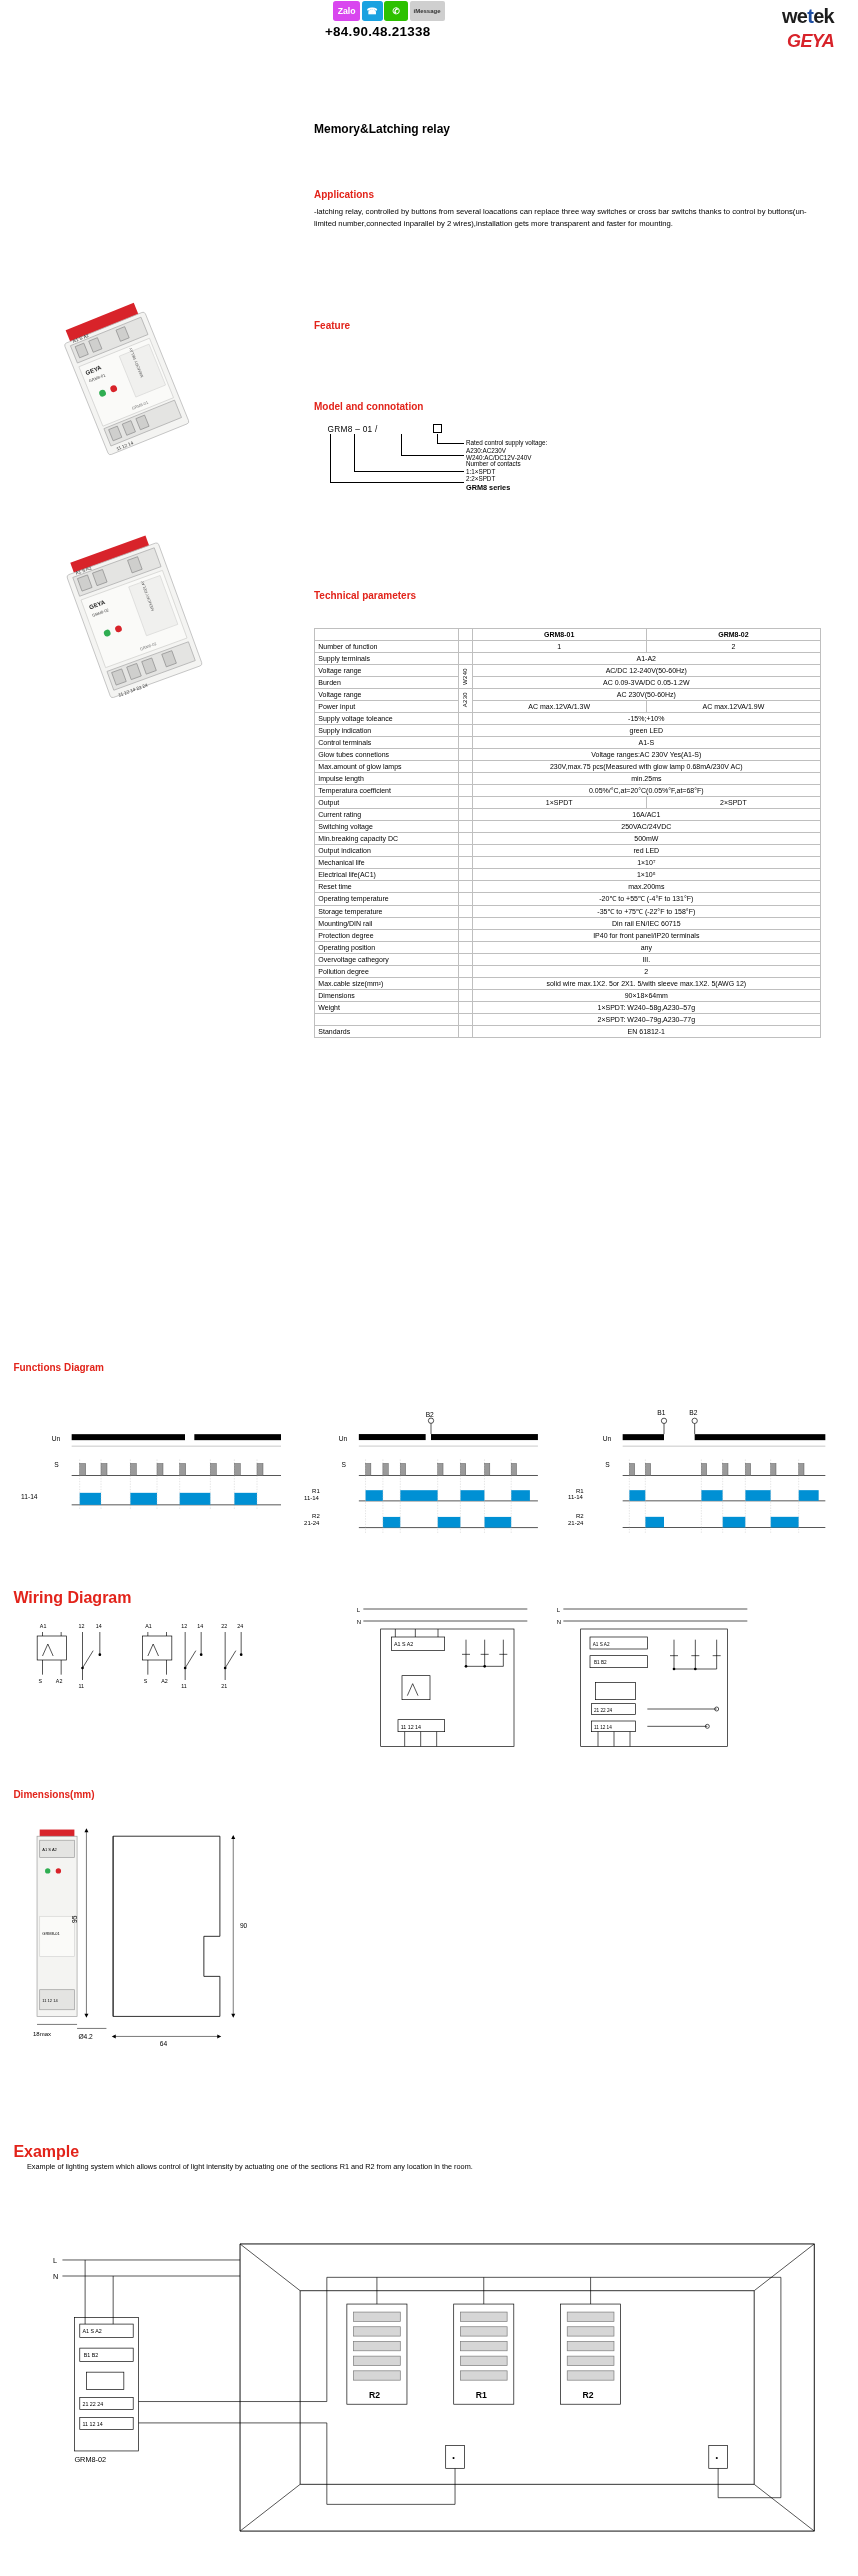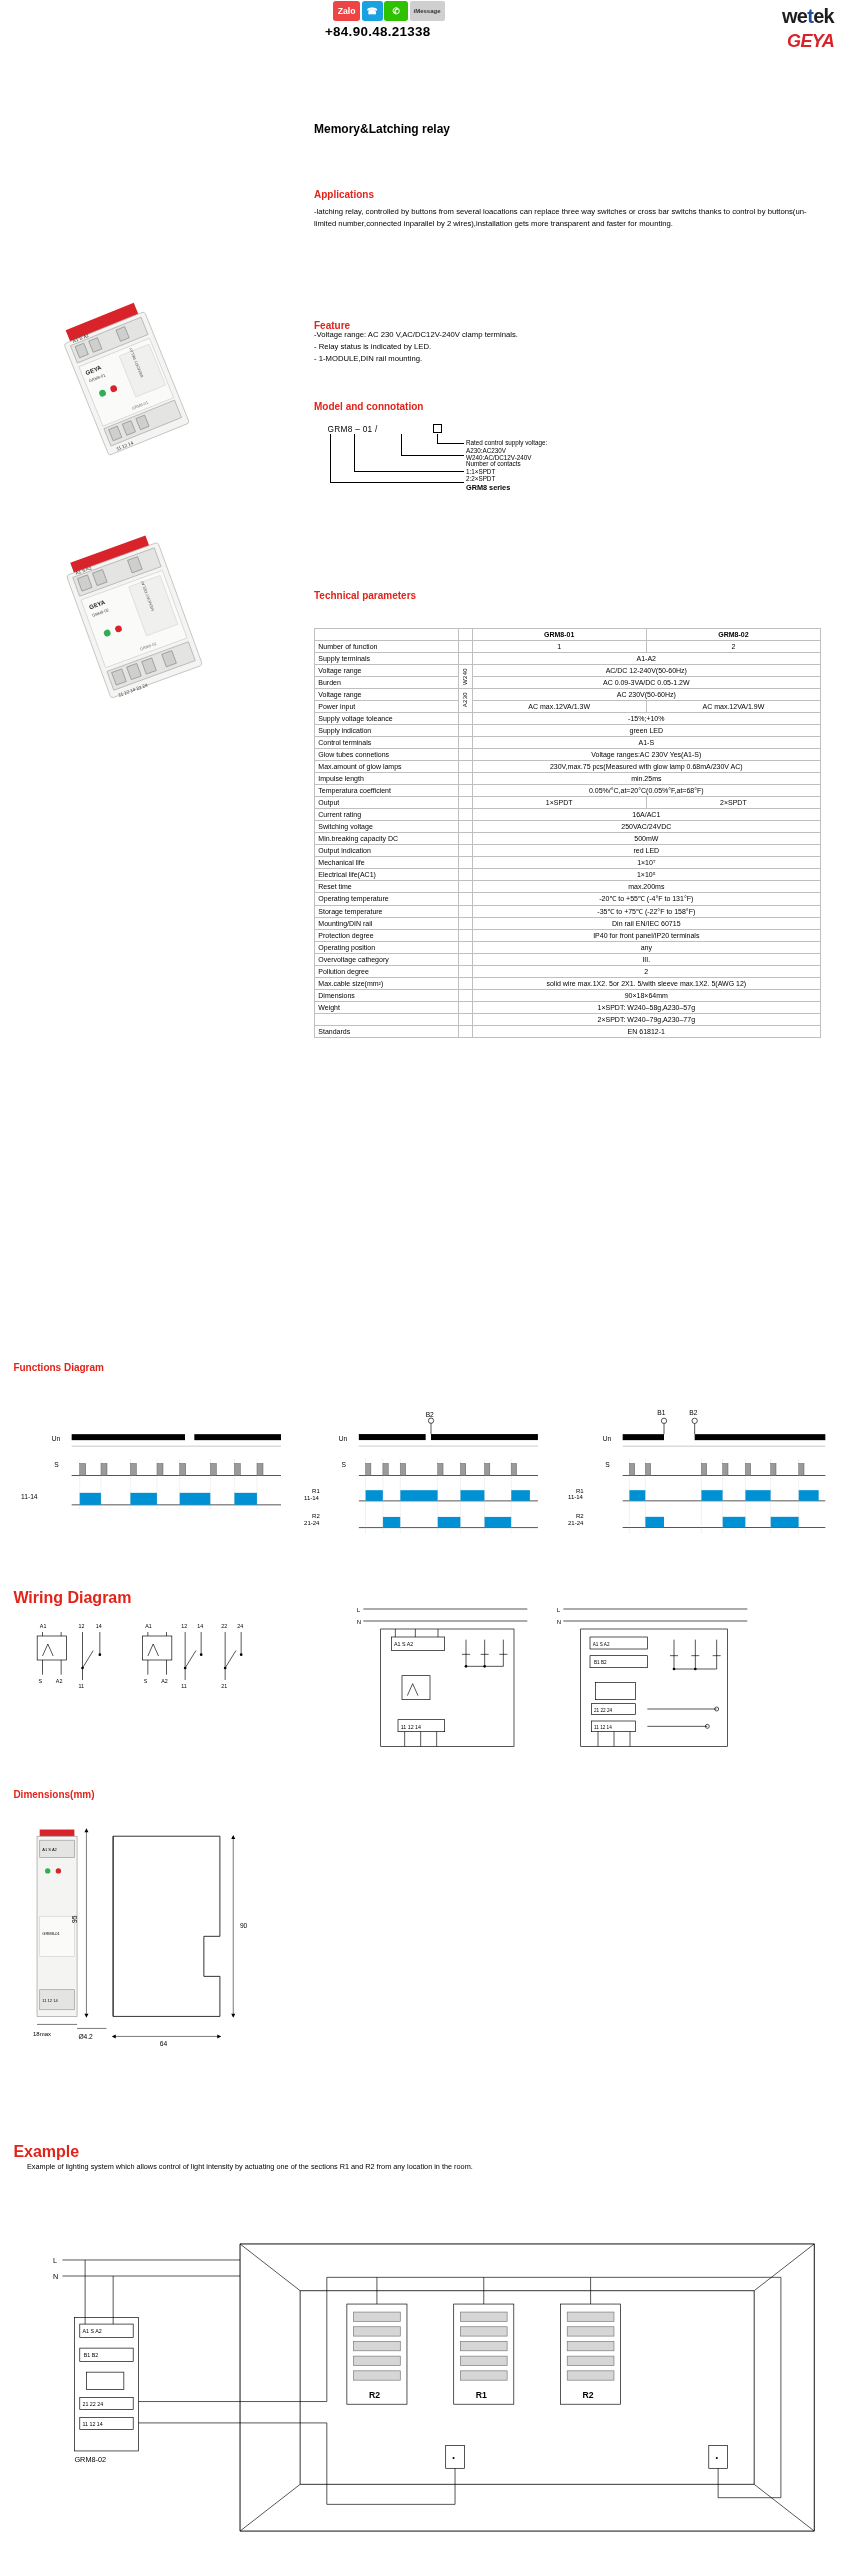--- a/index.html
+++ b/index.html
@@ -12,21 +12,21 @@
     color: #000000;
     position: relative;
     overflow: hidden;
   }
   .page { position: relative; width:859px; height:2576px; }
 
   
   .topbar { position:absolute; left:0; top:0; width:859px; height:80px; }
   .badges { position:absolute; left:333px; top:1.3px; display:flex; gap:1.3px; align-items:center; }
   .badge { height:20px; border-radius:2.7px; display:flex; align-items:center; padding:0 4.7px; color:#fff; font-size:8.7px; font-weight:bold; }
-  .badge-zalo { background:#ef4444; }
+  .badge-zalo { background:#d946ef; }
   .badge-phone { background:#1aa2e0; width:21.4px; justify-content:center; }
   .badge-wechat { background:#2dc100; width:24px; justify-content:center; }
   .badge-msg { background:#cfcfcf; color:#333; font-size:6px; padding:0 4px; border-radius:2px; }
   .phone-number { position:absolute; left:325px; top:24px; font-size:13.4px; font-weight:bold; letter-spacing:0.3px;text-align:right; }
   .brand-wetek { position:absolute; right:25px; top:5.3px; font-size:20px; font-weight:bold; letter-spacing:-0.7px; color:#1d1d1d; }
   .brand-wetek .t { color:#1f4fa3; }
   .brand-geya { position:absolute; right:25px; top:31px; font-size:18px; font-weight:bold; color:#d8232a; font-style:italic; letter-spacing:-0.7px; }
 
   
   .doc-title { position:absolute; left:314px; top:122px; font-size:12px; font-weight:bold; }
@@ -95,25 +95,20 @@
     <div class="brand-wetek">we<span class="t">t</span>ek</div>
     <div class="brand-geya">GEYA</div>
   </div>
 
   <div class="doc-title">Memory&amp;Latching relay</div>
 
   <div class="sec-applications red-head">Applications</div>
   <div class="applications-text">-latching relay, controlled by buttons from several loacations can replace three way switches or cross bar switchs thanks to control by buttons(un-limited number,connected inparallel by 2 wires),installation gets more transparent and faster for mounting.</div>
 
   <div class="sec-feature red-head">Feature</div>
-  <div class="feature-text">
-    <div>-Voltage range: AC 230 V,AC/DC12V-240V clamp terminals.</div>
-    <div>- Relay status is indicated by LED.</div>
-    <div>- 1-MODULE,DIN rail mounting.</div>
-  </div>
 
   <div class="sec-model red-head">Model and connotation</div>
   <div class="model-box">
     <div class="model-code">GRM8 – 01  /</div>
     <div class="model-sq"></div>
 
     <div class="mline" style="left:123px; top:14.7px; width:0.7px; height:9.3px;"></div>
     <div class="mline" style="left:123px; top:24px; width:27px; height:0.7px;"></div>
     <div class="mline" style="left:87px; top:14.7px; width:0.7px; height:21.4px;"></div>
     <div class="mline" style="left:87px; top:36px; width:63px; height:0.7px;"></div>

